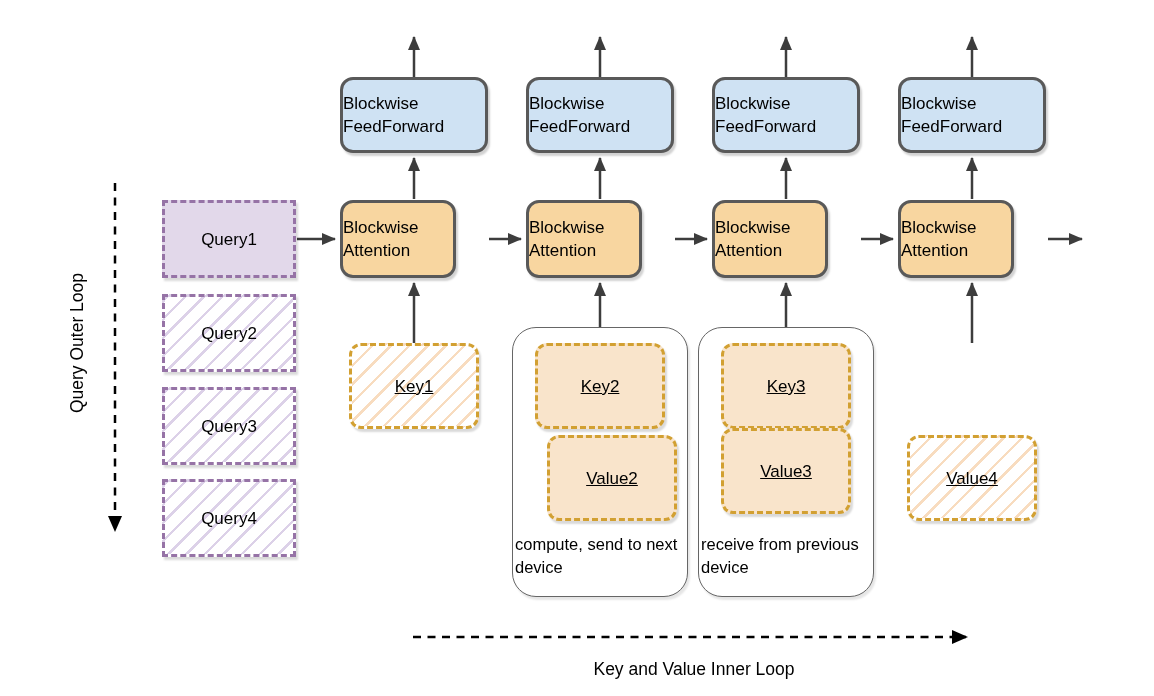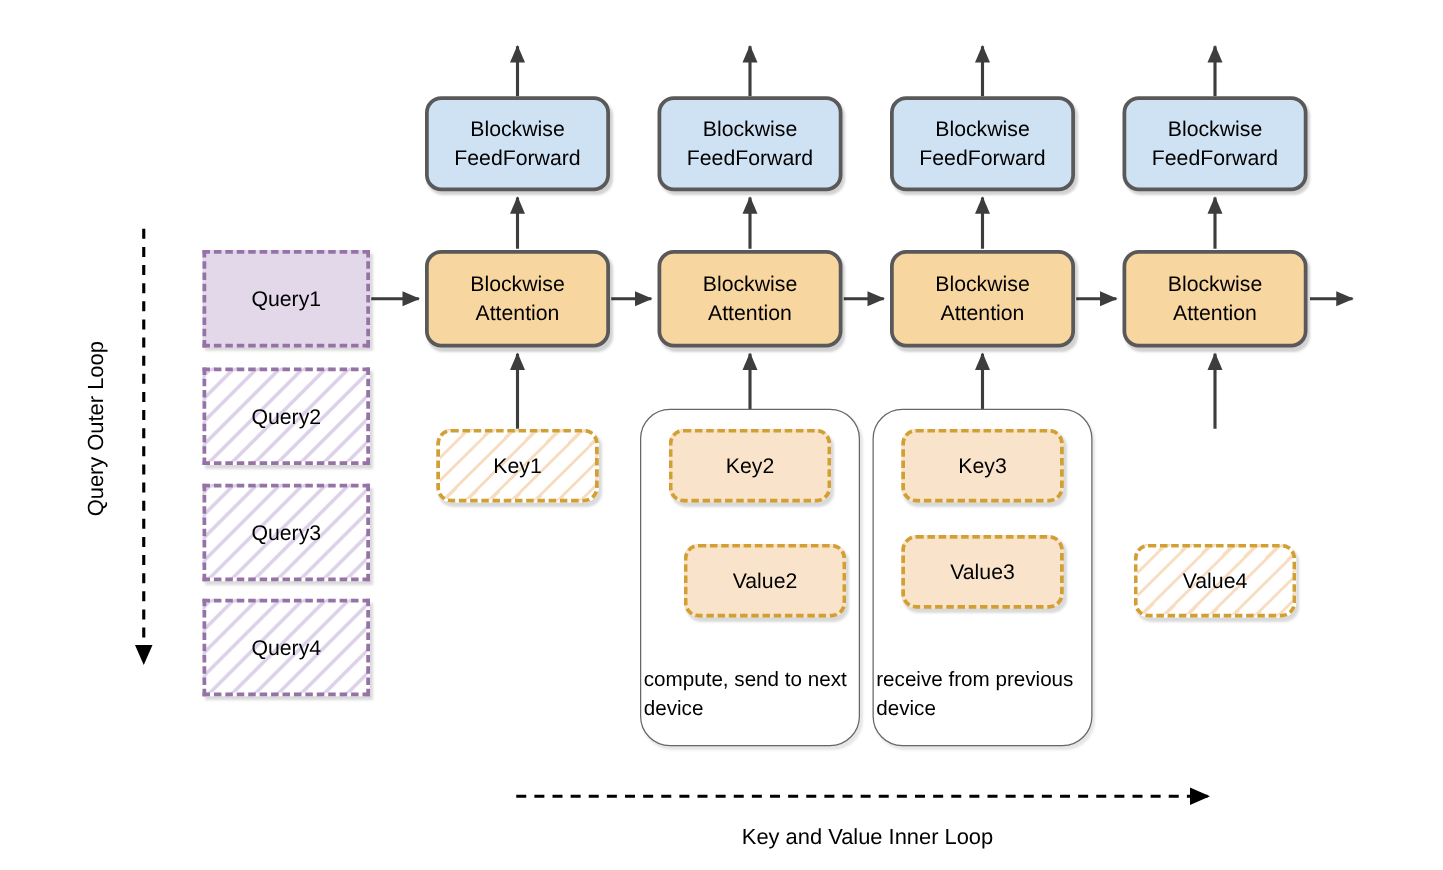--- a/index.html
+++ b/index.html
@@ -23,44 +23,45 @@
     background:#ffffff;
     font-family:"Liberation Sans","DejaVu Sans",sans-serif;
     color:var(--text);
     overflow:hidden;
   }
   #arrow-layer{position:absolute;left:0;top:0;width:1154px;height:696px;z-index:1;}
   .box{
     position:absolute;
     box-sizing:border-box;
     display:flex;align-items:center;justify-content:center;
-    text-align:center;
+    text-align:left;
     z-index:2;
     font-size:17px;line-height:23px;
   }
   .ff{
     width:148px;height:76px;top:77px;
     background:var(--ff-fill);
     border:3px solid var(--box-stroke);
     border-radius:13px;
     box-shadow:2px 3px 2px rgba(0,0,0,0.18);
   }
   .attn{
-    width:148px;height:78px;top:200px;
+    width:116px;height:78px;top:200px;
     background:var(--attn-fill);
     border:3px solid var(--box-stroke);
     border-radius:13px;
     box-shadow:2px 3px 2px rgba(0,0,0,0.18);
   }
   .kv{
-    width:130px;height:59px;
+    width:130px;height:86px;
     border:3.5px dashed var(--kv-stroke);
     border-radius:12px;
     background:var(--kv-fill);
     box-shadow:2px 3px 2px rgba(0,0,0,0.15);
+    text-decoration:underline;
   }
   .kv.hatched{
     background:repeating-linear-gradient(135deg,var(--kv-hatch) 0 2.5px,#ffffff 2.5px 13px);
   }
   .qbox{
     left:162px;width:134px;height:78px;
     border:3.5px dashed var(--query-stroke);
     border-radius:0;
     box-shadow:2px 3px 2px rgba(0,0,0,0.15);
   }

